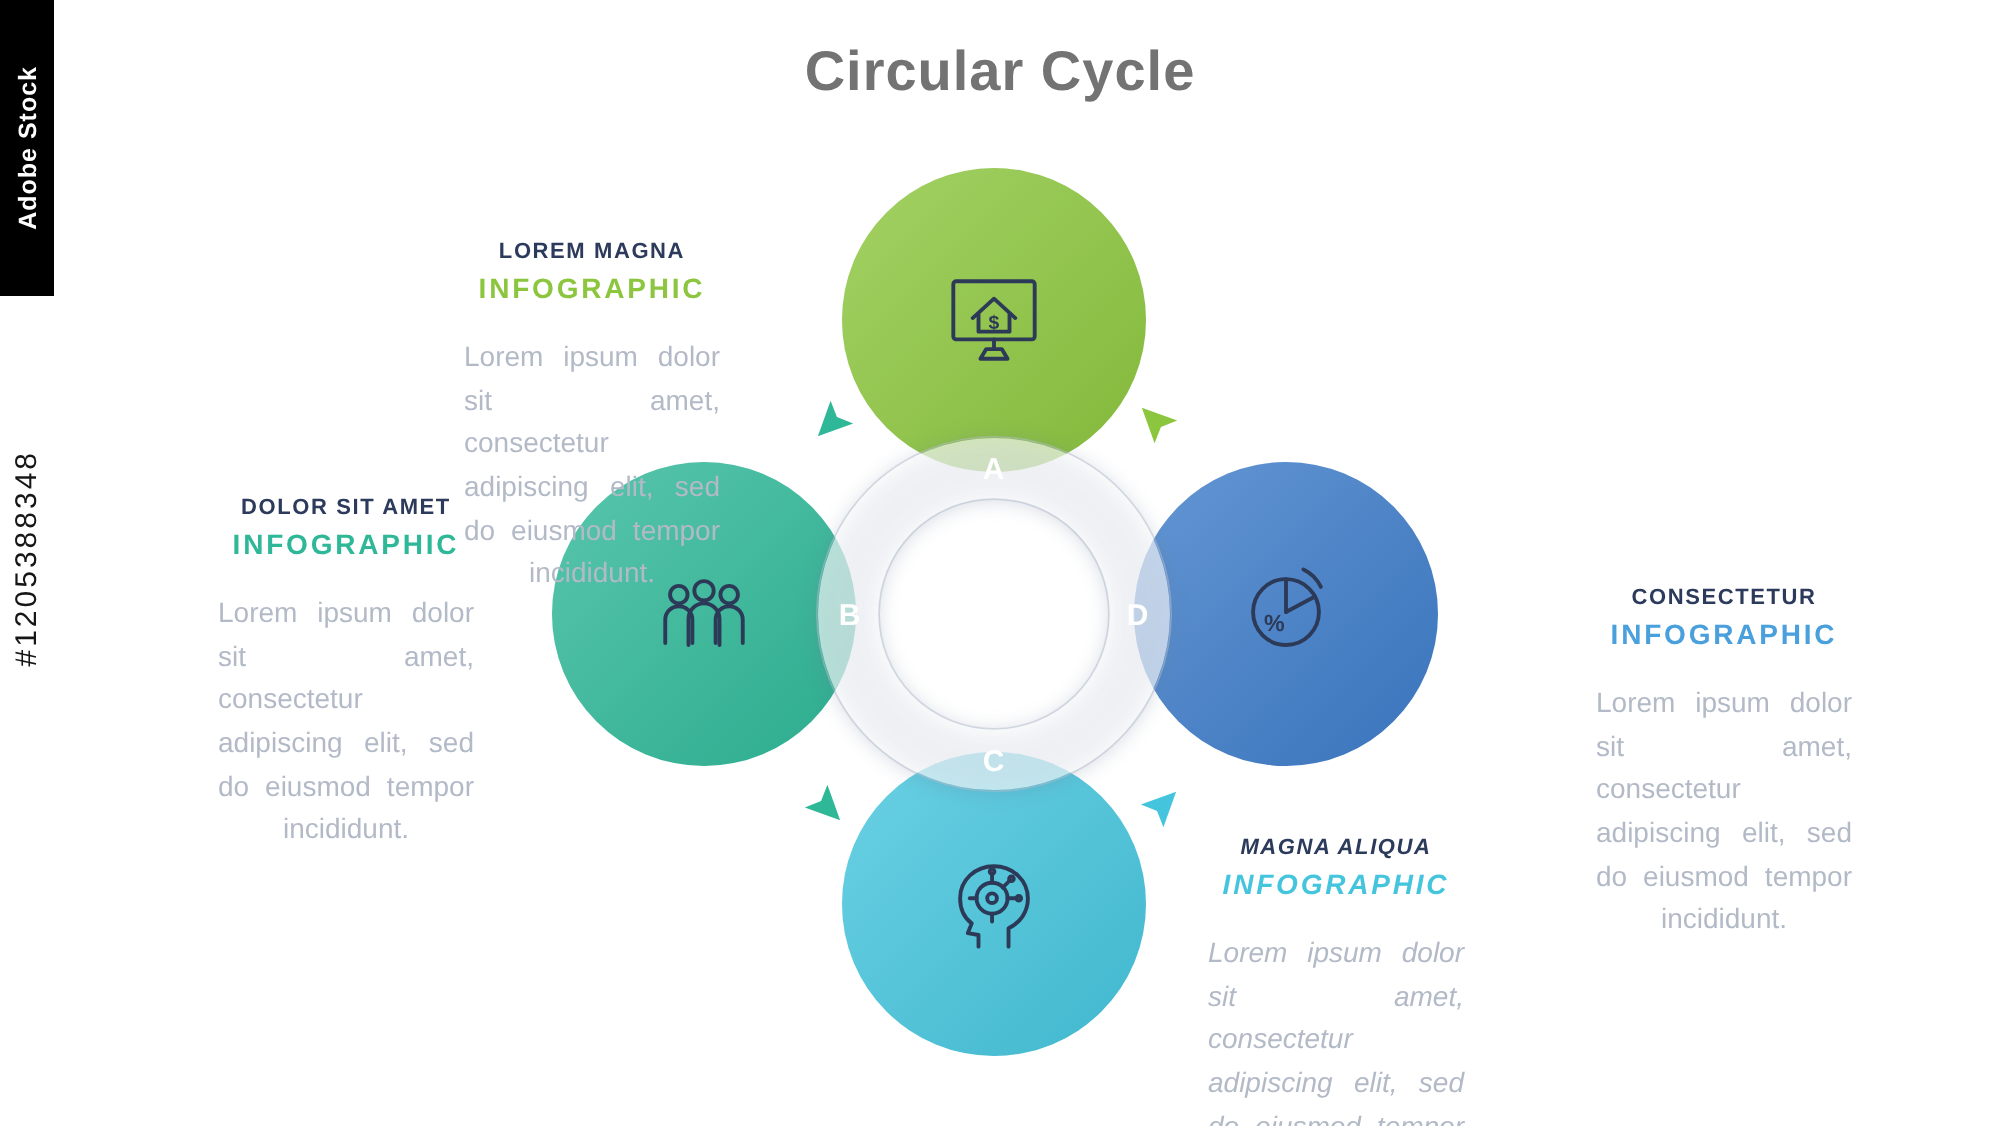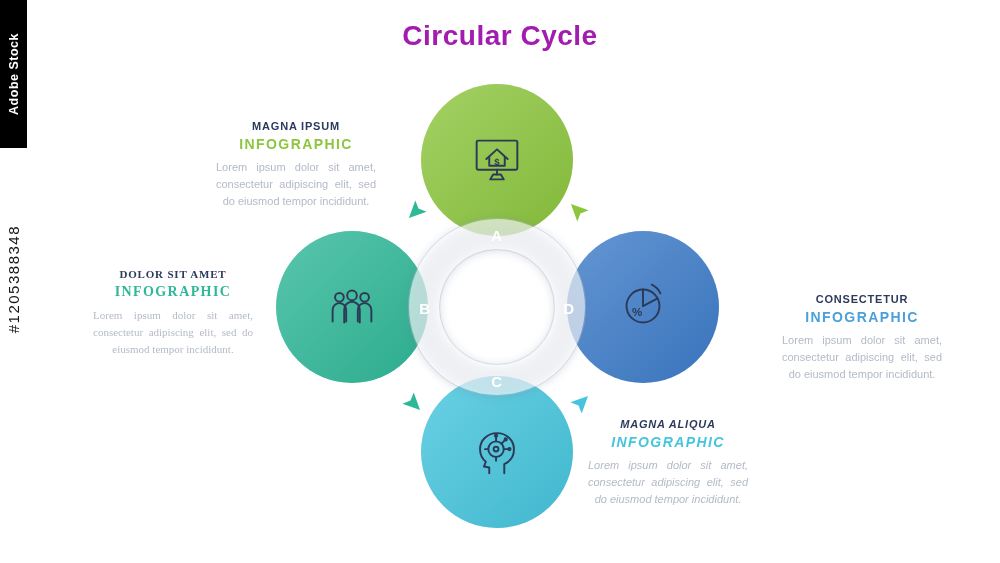--- a/index.html
+++ b/index.html
@@ -9,21 +9,21 @@
   .wm-logo{position:absolute;left:0;top:0;width:27px;height:148px;background:#000;z-index:9;
            display:flex;align-items:center;justify-content:center;}
   .wm-logo .vtext{color:#ffffff;font-size:12.5px;font-weight:bold;letter-spacing:.5px;}
   .wm-id{position:absolute;left:0;top:148px;width:27px;height:262px;z-index:9;
          display:flex;align-items:center;justify-content:center;}
   .wm-id .vtext{color:#161616;font-size:15px;font-weight:500;letter-spacing:1.5px;}
   .vtext{writing-mode:vertical-rl;transform:rotate(180deg);white-space:nowrap;}
 
   
   .title{position:absolute;left:0;top:20px;width:100%;margin:0;text-align:center;
-         font-size:28px;font-weight:bold;color:#a21caf;letter-spacing:.5px;z-index:4;}
+         font-size:28px;font-weight:bold;color:#737373;letter-spacing:.5px;z-index:4;}
 
   
   .circle{position:absolute;width:152px;height:152px;border-radius:50%;z-index:1;
           display:flex;align-items:center;justify-content:center;}
   .circle::after{content:"";position:absolute;inset:0;border-radius:inherit;
           background:linear-gradient(135deg,rgba(255,255,255,.20),rgba(0,0,0,.07));}
   .circle-a{left:421px;top:84px;}
   .circle-b{left:276px;top:231px;}
   .circle-c{left:421px;top:376px;}
   .circle-d{left:567px;top:231px;}
@@ -39,24 +39,24 @@
                color:#ffffff;font-size:15px;font-weight:bold;letter-spacing:.5px;}
   .letter-a{left:497px;top:235px;}
   .letter-b{left:425px;top:308px;}
   .letter-c{left:497px;top:381px;}
   .letter-d{left:569px;top:308px;}
 
   
   .section{position:absolute;width:160px;text-align:center;z-index:4;}
   .sec-title{font-size:11px;font-weight:bold;color:#2c3a5c;letter-spacing:.8px;margin-bottom:4px;}
   .sec-sub{font-size:14px;font-weight:bold;letter-spacing:1.4px;margin-bottom:7px;}
-  .sec-body{font-size:11px;line-height:1.55;color:#b3bac7;margin:0;
+  .sec-body{font-size:14px;line-height:1.55;color:#b3bac7;margin:16px;
             text-align:justify;text-align-last:center;}
   .sec-1{left:216px;top:120px;}
-  .sec-2{left:93px;top:268px;font-family:Liberation Serif, serif;}
+  .sec-2{left:93px;top:248px;}
   .sec-3{left:782px;top:293px;}
   .sec-4{left:588px;top:418px;font-style:italic;}
 </style>
 </head>
 <body>
 
 <div class="stage">
 
   <div class="wm-logo">
     <span class="vtext">Adobe Stock</span>
@@ -132,21 +132,21 @@
       <polygon points="10,0 -7,-8 -3.5,0 -7,8" style="fill: rgb(140, 198, 62);"></polygon>
     </g>
   </svg>
 
   <div class="node-letter letter-a">A</div>
   <div class="node-letter letter-b">B</div>
   <div class="node-letter letter-c">C</div>
   <div class="node-letter letter-d">D</div>
 
   <div class="section sec-1">
-    <div class="sec-title">MAGNA IPSUM</div>
+    <div class="sec-title">LOREM MAGNA</div>
     <div class="sec-sub" style="color: rgb(140, 198, 62);">INFOGRAPHIC</div>
     <p class="sec-body">Lorem ipsum dolor sit amet, consectetur adipiscing elit, sed do eiusmod tempor incididunt.</p>
   </div>
 
   <div class="section sec-2">
     <div class="sec-title">DOLOR SIT AMET</div>
     <div class="sec-sub" style="color: rgb(47, 184, 152);">INFOGRAPHIC</div>
     <p class="sec-body">Lorem ipsum dolor sit amet, consectetur adipiscing elit, sed do eiusmod tempor incididunt.</p>
   </div>
 

